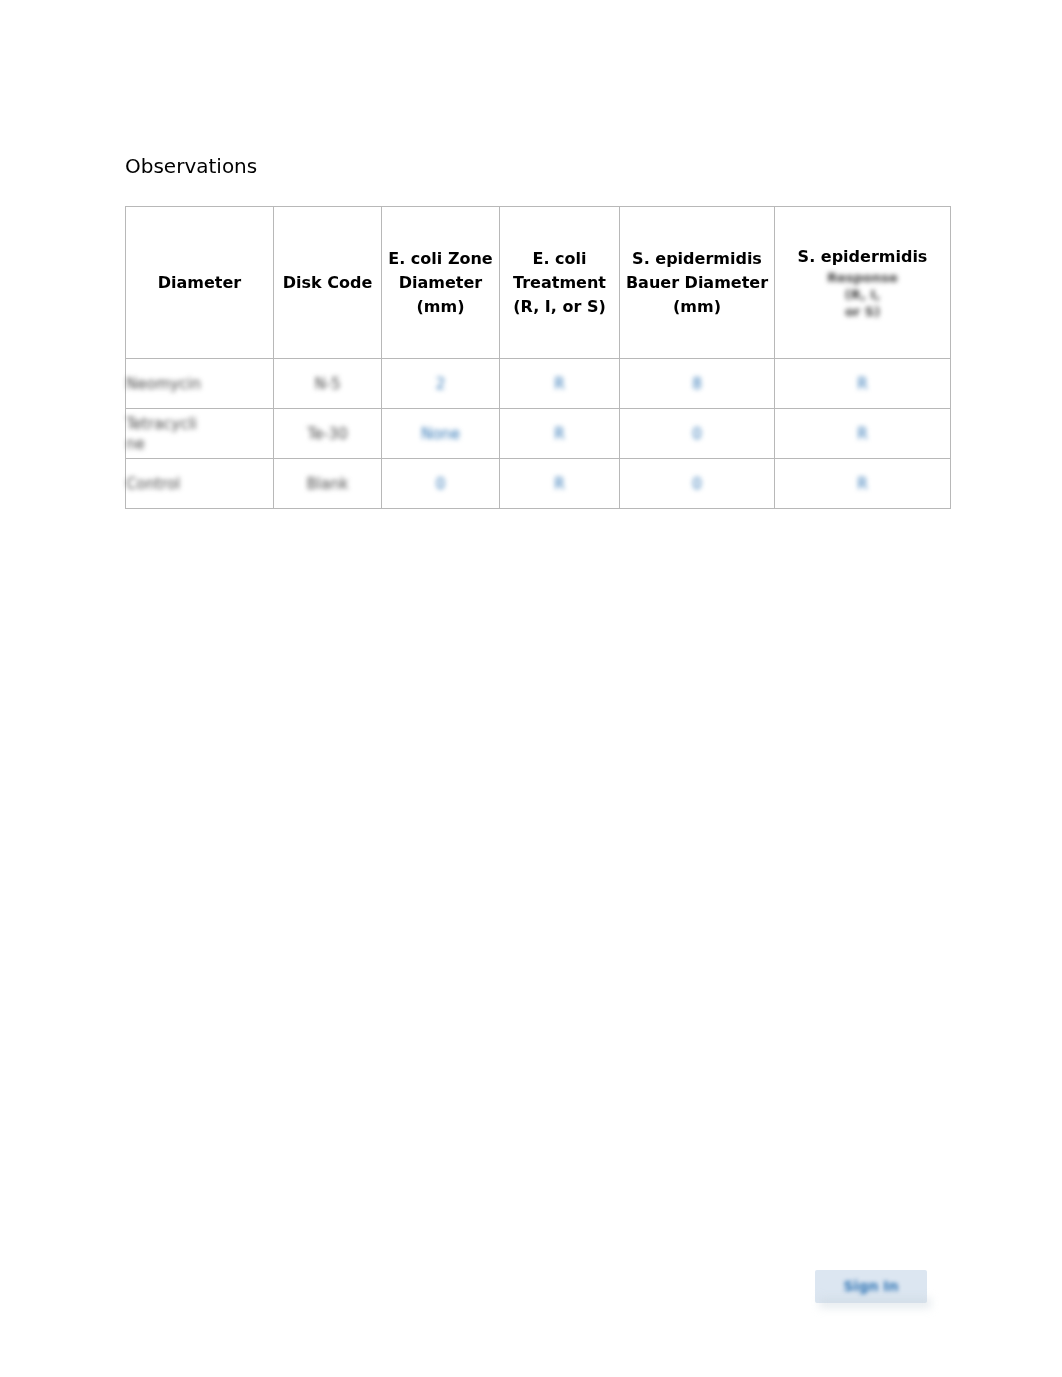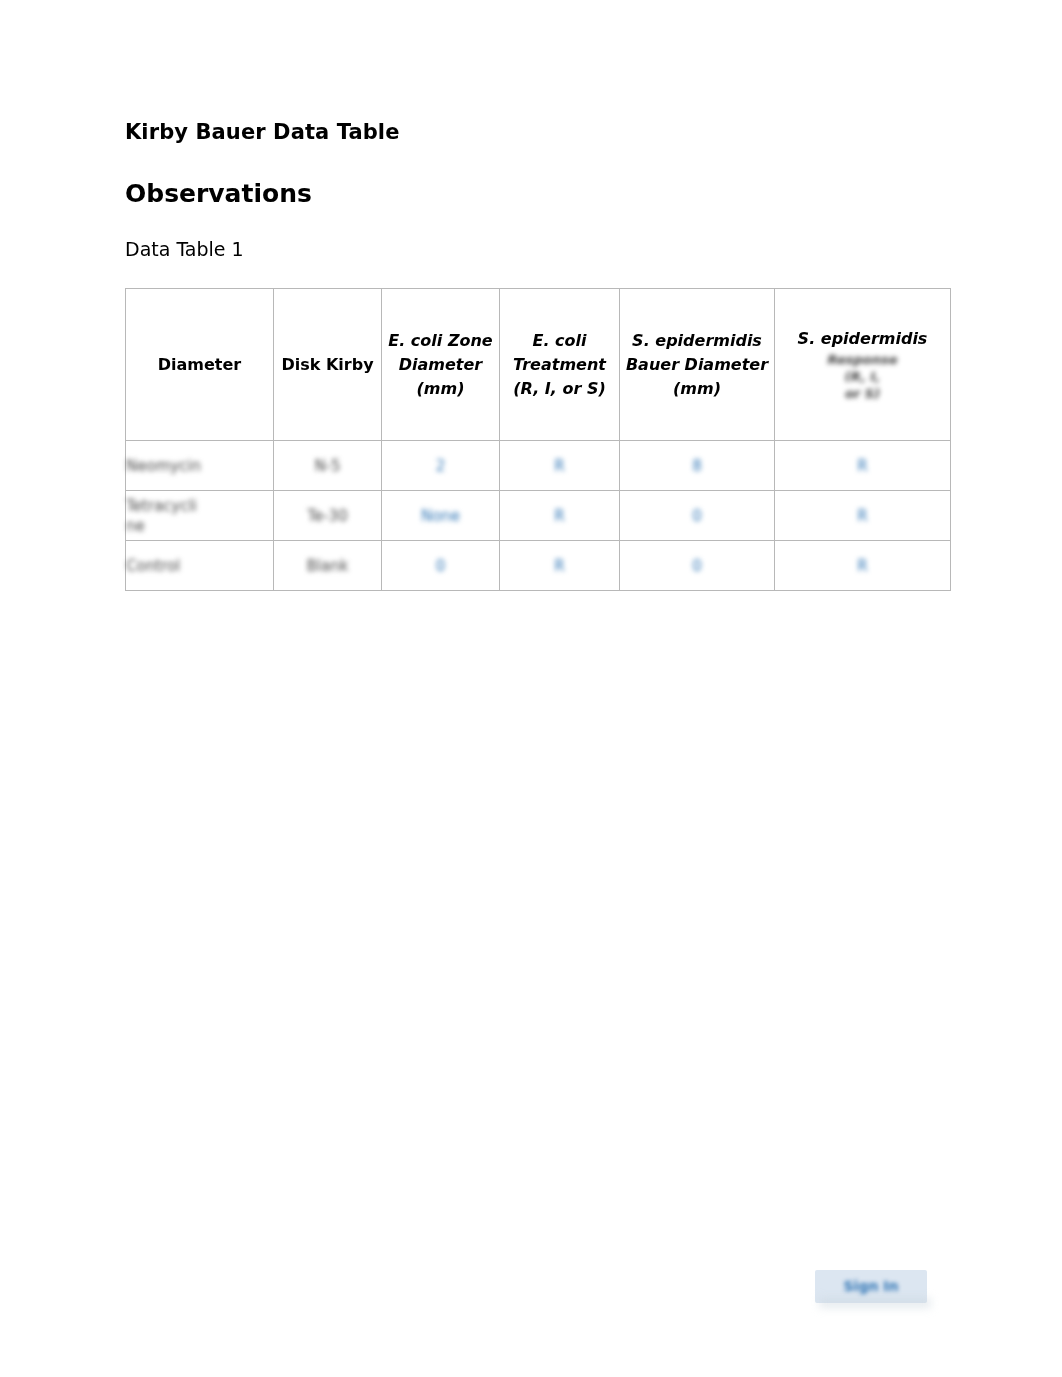--- a/index.html
+++ b/index.html
@@ -30,22 +30,22 @@
     width: 812px;
   }
   .doc-title {
     font-size: 21px;
     font-weight: bold;
     letter-spacing: 0.1px;
     margin: 0 0 0 0;
     line-height: 28px;
   }
   .section-heading {
-    font-size: 25px;
-    font-weight: bold;
+    font-size: 20px;
+    font-weight: normal;
     margin: 34px 0 0 0;
     line-height: 28px;
   }
   .sub-label {
     font-size: 19px;
     font-weight: normal;
     margin: 28px 0 0 0;
     line-height: 26px;
   }
   table.data-table {
@@ -63,21 +63,20 @@
   .hdr-cell {
     text-align: center;
     font-weight: bold;
     font-size: 16px;
     line-height: 24px;
     padding: 6px 5px;
     height: 152px;
     box-sizing: border-box;
   }
   .hdr-italic {
-    font-style: italic;
   }
   .col-1 { width: 148px; }
   .col-2 { width: 108px; }
   .col-3 { width: 118px; }
   .col-4 { width: 120px; }
   .col-5 { width: 155px; }
   .col-6 { width: 176px; }
   .body-row td {
     height: 50px;
     box-sizing: border-box;
@@ -138,39 +137,37 @@
     filter: blur(4px);
     -webkit-filter: blur(4px);
   }
 </style>
 </head>
 <body>
 
 <div class="page">
   <div class="content">
 
-    <h1 class="doc-title">Kirby Bauer Data Table</h1>
 
     <h2 class="section-heading">Observations</h2>
 
-    <p class="sub-label">Data Table 1</p>
 
     <table class="data-table">
       <colgroup>
         <col class="col-1">
           <col class="col-2">
           <col class="col-3">
         <col class="col-4">
           <col class="col-5">
           <col class="col-6">
       </colgroup>
       <thead>
         <tr>
           <th class="hdr-cell">Diameter</th>
-          <th class="hdr-cell">Disk Kirby</th>
+          <th class="hdr-cell">Disk Code</th>
           <th class="hdr-cell hdr-italic">E. coli Zone Diameter (mm)</th>
           <th class="hdr-cell hdr-italic">E. coli Treatment (R, I, or S)</th>
           <th class="hdr-cell hdr-italic">S. epidermidis Bauer Diameter (mm)</th>
           <th class="hdr-cell hdr-italic">
             <span>S. epidermidis</span>
             <span class="hdr-blurred">Response
 (R, I,
 or S)</span>
           </th>
         </tr>

